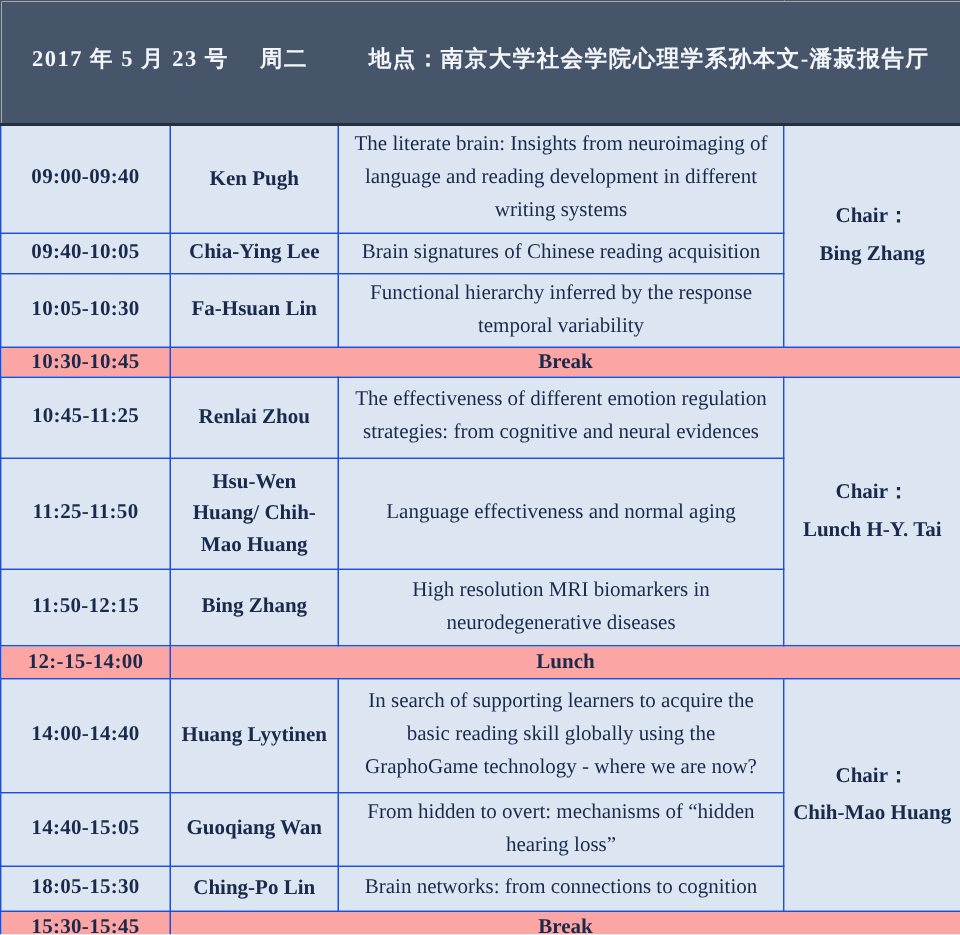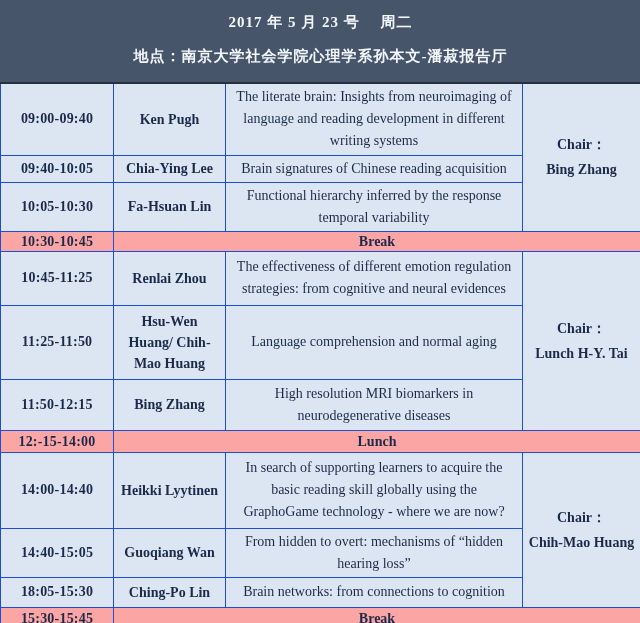--- a/index.html
+++ b/index.html
@@ -20,21 +20,21 @@
   
   tr.hdr td{
     background:#47556b;
     border:1px solid #47556b;
     border-bottom:2px solid #25303f;
     color:#f3f6fa;
     height:81px;
     padding:0;
   }
   .hdr-inner{
-    height:81px;display:flex;flex-direction:column;
+    height:81px;display:flex;flex-direction:row;
     justify-content:space-around;align-items:center;
     padding:4px 0 8px 0;box-sizing:border-box;
   }
   .hdr-line{font-weight:bold;font-size:15px;letter-spacing:1px;}
   
   tr.talk-row td{background:#dce6f2;}
   td.time{font-weight:bold;letter-spacing:.2px;}
   td.speaker{font-weight:bold;padding:2px 6px;line-height:21px;margin-left:24px;}
   td.title{font-weight:normal;padding:2px 9px;line-height:22px;}
   td.chair{font-weight:bold;line-height:25px;padding:2px 4px;}
@@ -89,34 +89,34 @@
           <td class="speaker">Renlai Zhou</td>
           <td class="title">The effectiveness of different emotion regulation strategies: from cognitive and neural evidences</td>
           <td class="chair" rowspan="3">
             <div>Chair：</div>
             <div>Lunch H-Y. Tai</div>
           </td>
         </tr>
         <tr class="talk-row" style="height: 74px;">
           <td class="time">11:25-11:50</td>
           <td class="speaker">Hsu-Wen Huang/ Chih-Mao Huang</td>
-          <td class="title">Language comprehension and normal aging</td>
+          <td class="title">Language effectiveness and normal aging</td>
         </tr>
         <tr class="talk-row" style="height: 51px;">
           <td class="time">11:50-12:15</td>
           <td class="speaker">Bing Zhang</td>
           <td class="title">High resolution MRI biomarkers in neurodegenerative diseases</td>
         </tr>
         <tr class="break-row" style="height: 22px;">
           <td class="time">12:-15-14:00</td>
           <td class="" colspan="3">Lunch</td>
         </tr>
         <tr class="talk-row" style="height: 76px;">
           <td class="time">14:00-14:40</td>
-          <td class="speaker">Heikki Lyytinen</td>
+          <td class="speaker">Huang Lyytinen</td>
           <td class="title">In search of supporting learners to acquire the basic reading skill globally using the GraphoGame technology - where we are now?</td>
           <td class="chair" rowspan="3">
             <div>Chair：</div>
             <div>Chih-Mao Huang</div>
           </td>
         </tr>
         <tr class="talk-row" style="height: 45px;">
           <td class="time">14:40-15:05</td>
           <td class="speaker">Guoqiang Wan</td>
           <td class="title">From hidden to overt: mechanisms of “hidden hearing loss”</td>

